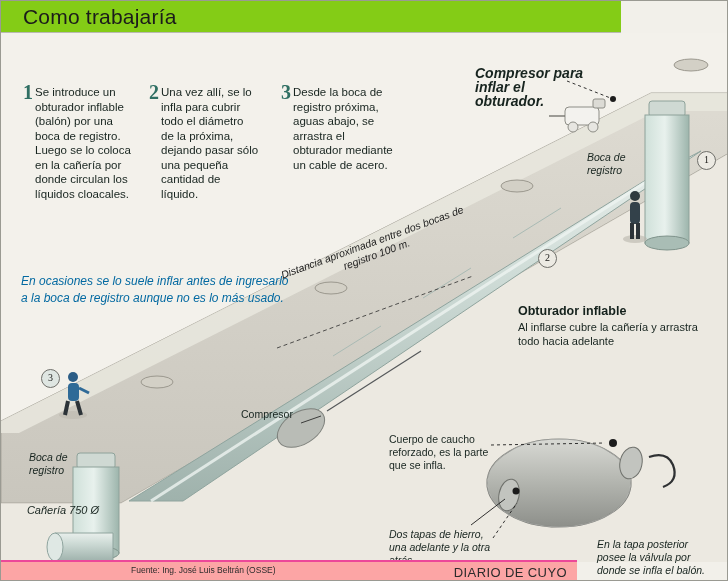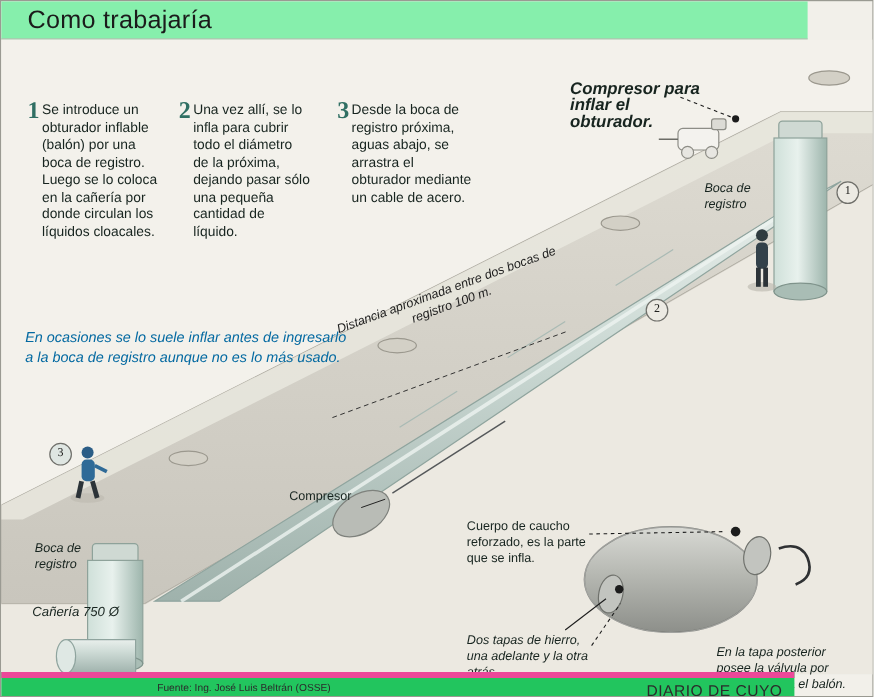--- a/index.html
+++ b/index.html
@@ -11,37 +11,37 @@
     position:relative;
     width:728px;
     height:581px;
     overflow:hidden;
     background:#f2f0ea;
     border:1px solid #9a9a92;
     box-sizing:border-box;
   }
   
   .title-bar{
-    position:absolute;left:0;top:0;width:672px;height:32px;
-    background:#86efac;
+    position:absolute;left:0;top:0;width:620px;height:32px;
+    background:#84cc16;
     border-bottom:1px solid #b9b9b2;
     box-sizing:border-box;
   }
   .title{
     position:absolute;left:22px;top:4px;
     font-size:21px;color:#1b1b1b;letter-spacing:.2px;
   }
   .canvas{
     position:absolute;left:0;top:32px;width:728px;height:529px;
     background:#f3f1eb;
   }
   
   .footer{
-    position:absolute;left:0;bottom:0;width:661px;height:20px;
-    background:#22c55e;border-top:5px solid #ec4899;
+    position:absolute;left:0;bottom:0;width:576px;height:20px;
+    background:#fca5a5;border-top:2px solid #ec4899;
     box-sizing:border-box;
   }
   .source{
     position:absolute;left:130px;top:3px;font-size:8.5px;color:#2b2b2b;
   }
   .credit{
     position:absolute;right:10px;top:3px;font-size:13px;color:#2b2b2b;
     letter-spacing:.4px;
   }
   
@@ -232,20 +232,22 @@
 
     <div class="note">En ocasiones se lo suele inflar antes de ingresarlo a la boca de registro aunque no es lo más usado.</div>
 
     <div class="callout" id="compresor">Compresor para inflar el obturador.</div>
     <div class="callout" id="boca1">Boca de registro</div>
     <div class="callout" id="boca2">Boca de registro</div>
     <div class="callout" id="caneria">Cañería 750 Ø</div>
     <div class="callout" id="obturador-lbl">Compresor</div>
 
     <div class="callout" id="obt-title">
+      <span class="h">Obturador inflable</span>
+      <span class="s">Al inflarse cubre la cañería y arrastra todo hacia adelante</span>
     </div>
 
     <div class="callout" id="cuerpo">Cuerpo de caucho reforzado, es la parte que se infla.</div>
     <div class="callout" id="tapas">Dos tapas de hierro, una adelante y la otra atrás.</div>
     <div class="callout" id="valvula">En la tapa posterior posee la válvula por donde se infla el balón.</div>
 
     <div class="dist">Distancia aproximada entre dos bocas de registro 100 m.</div>
 
     <div class="circ" id="c1">1</div>
     <div class="circ" id="c2">2</div>

